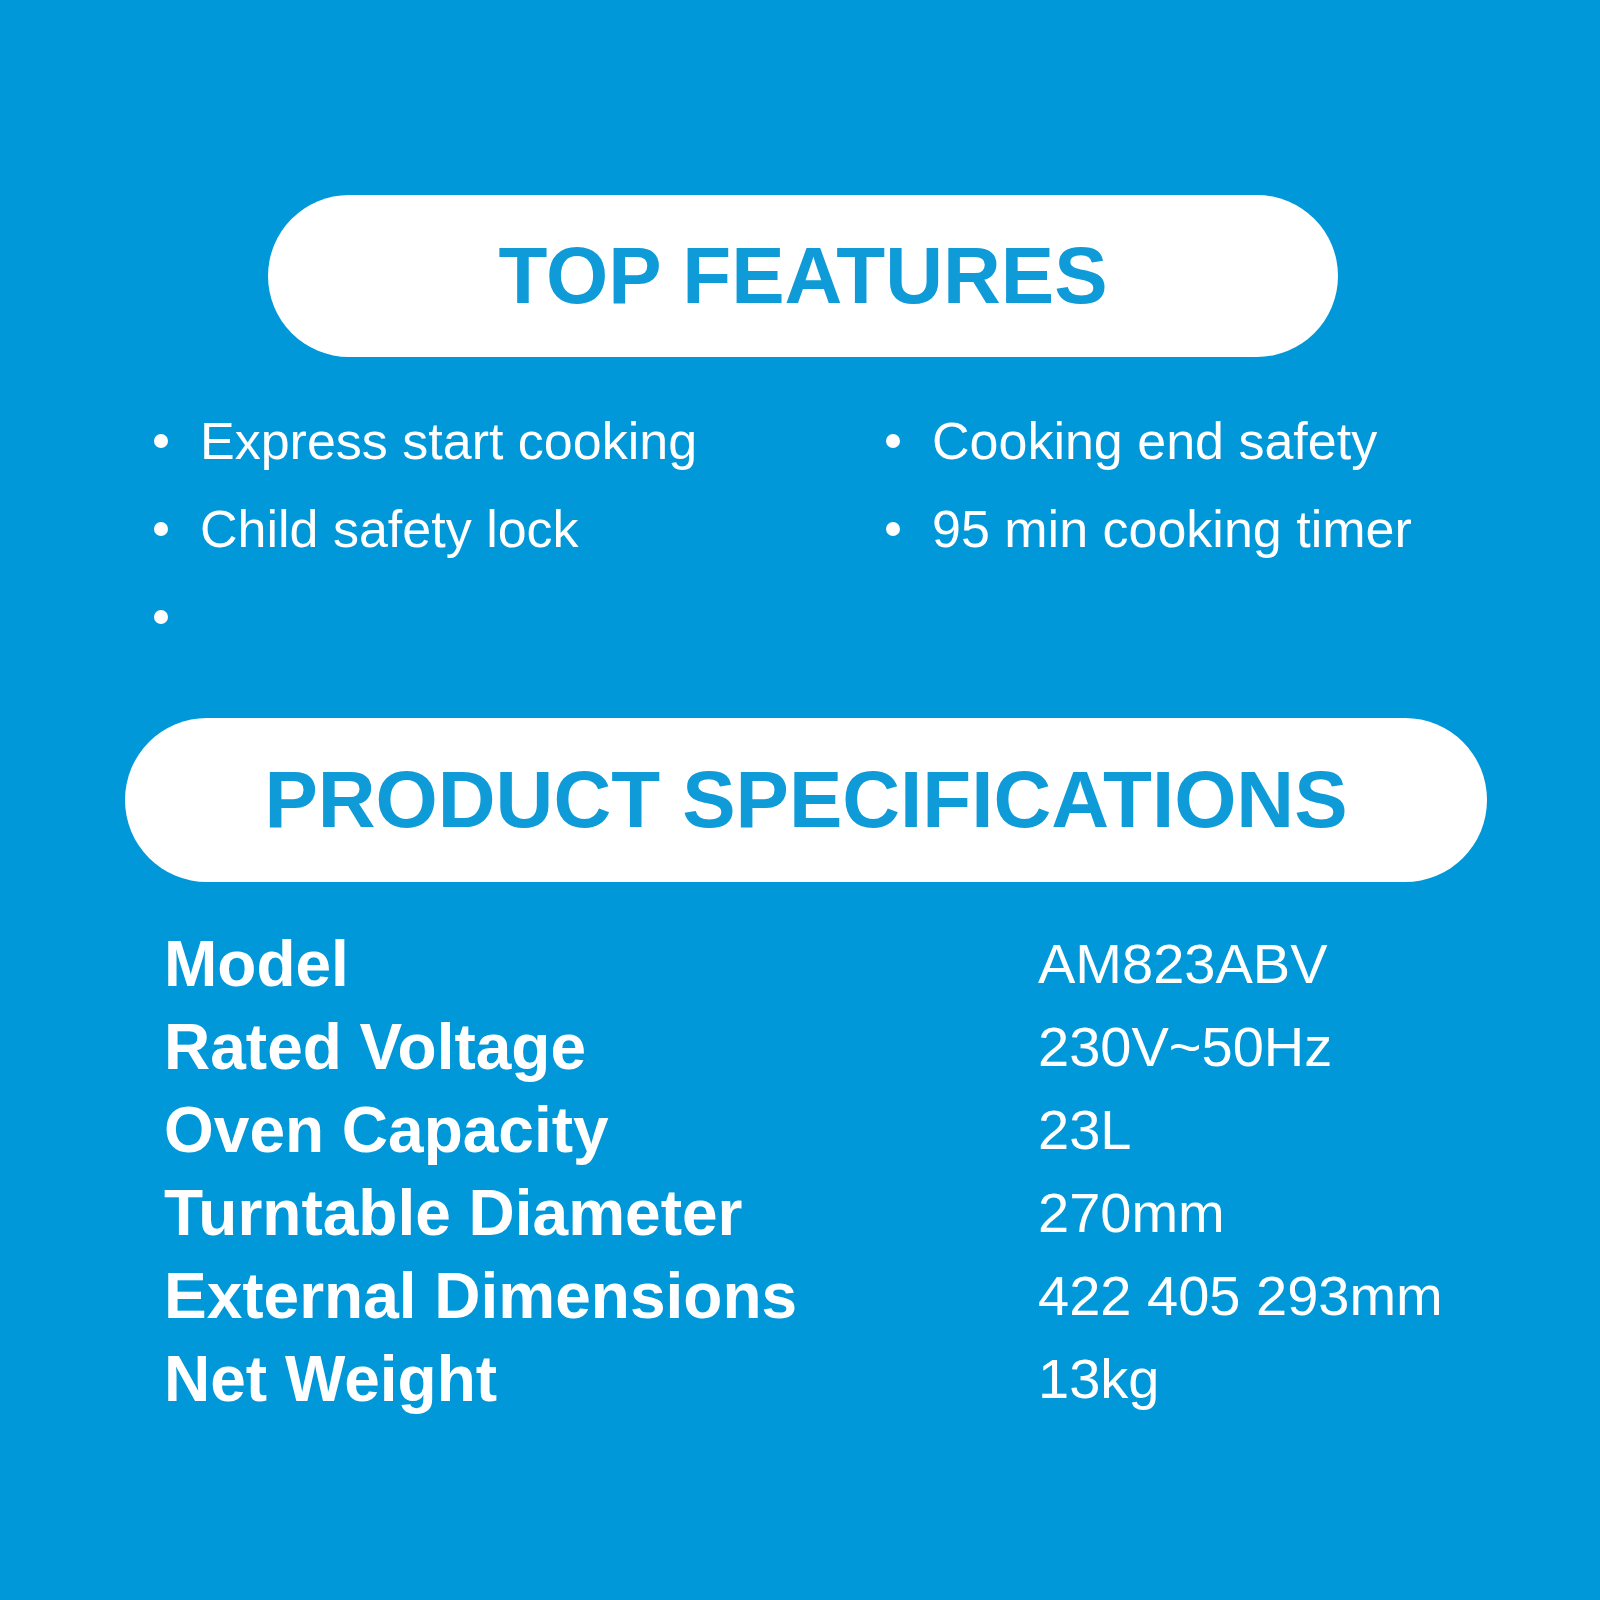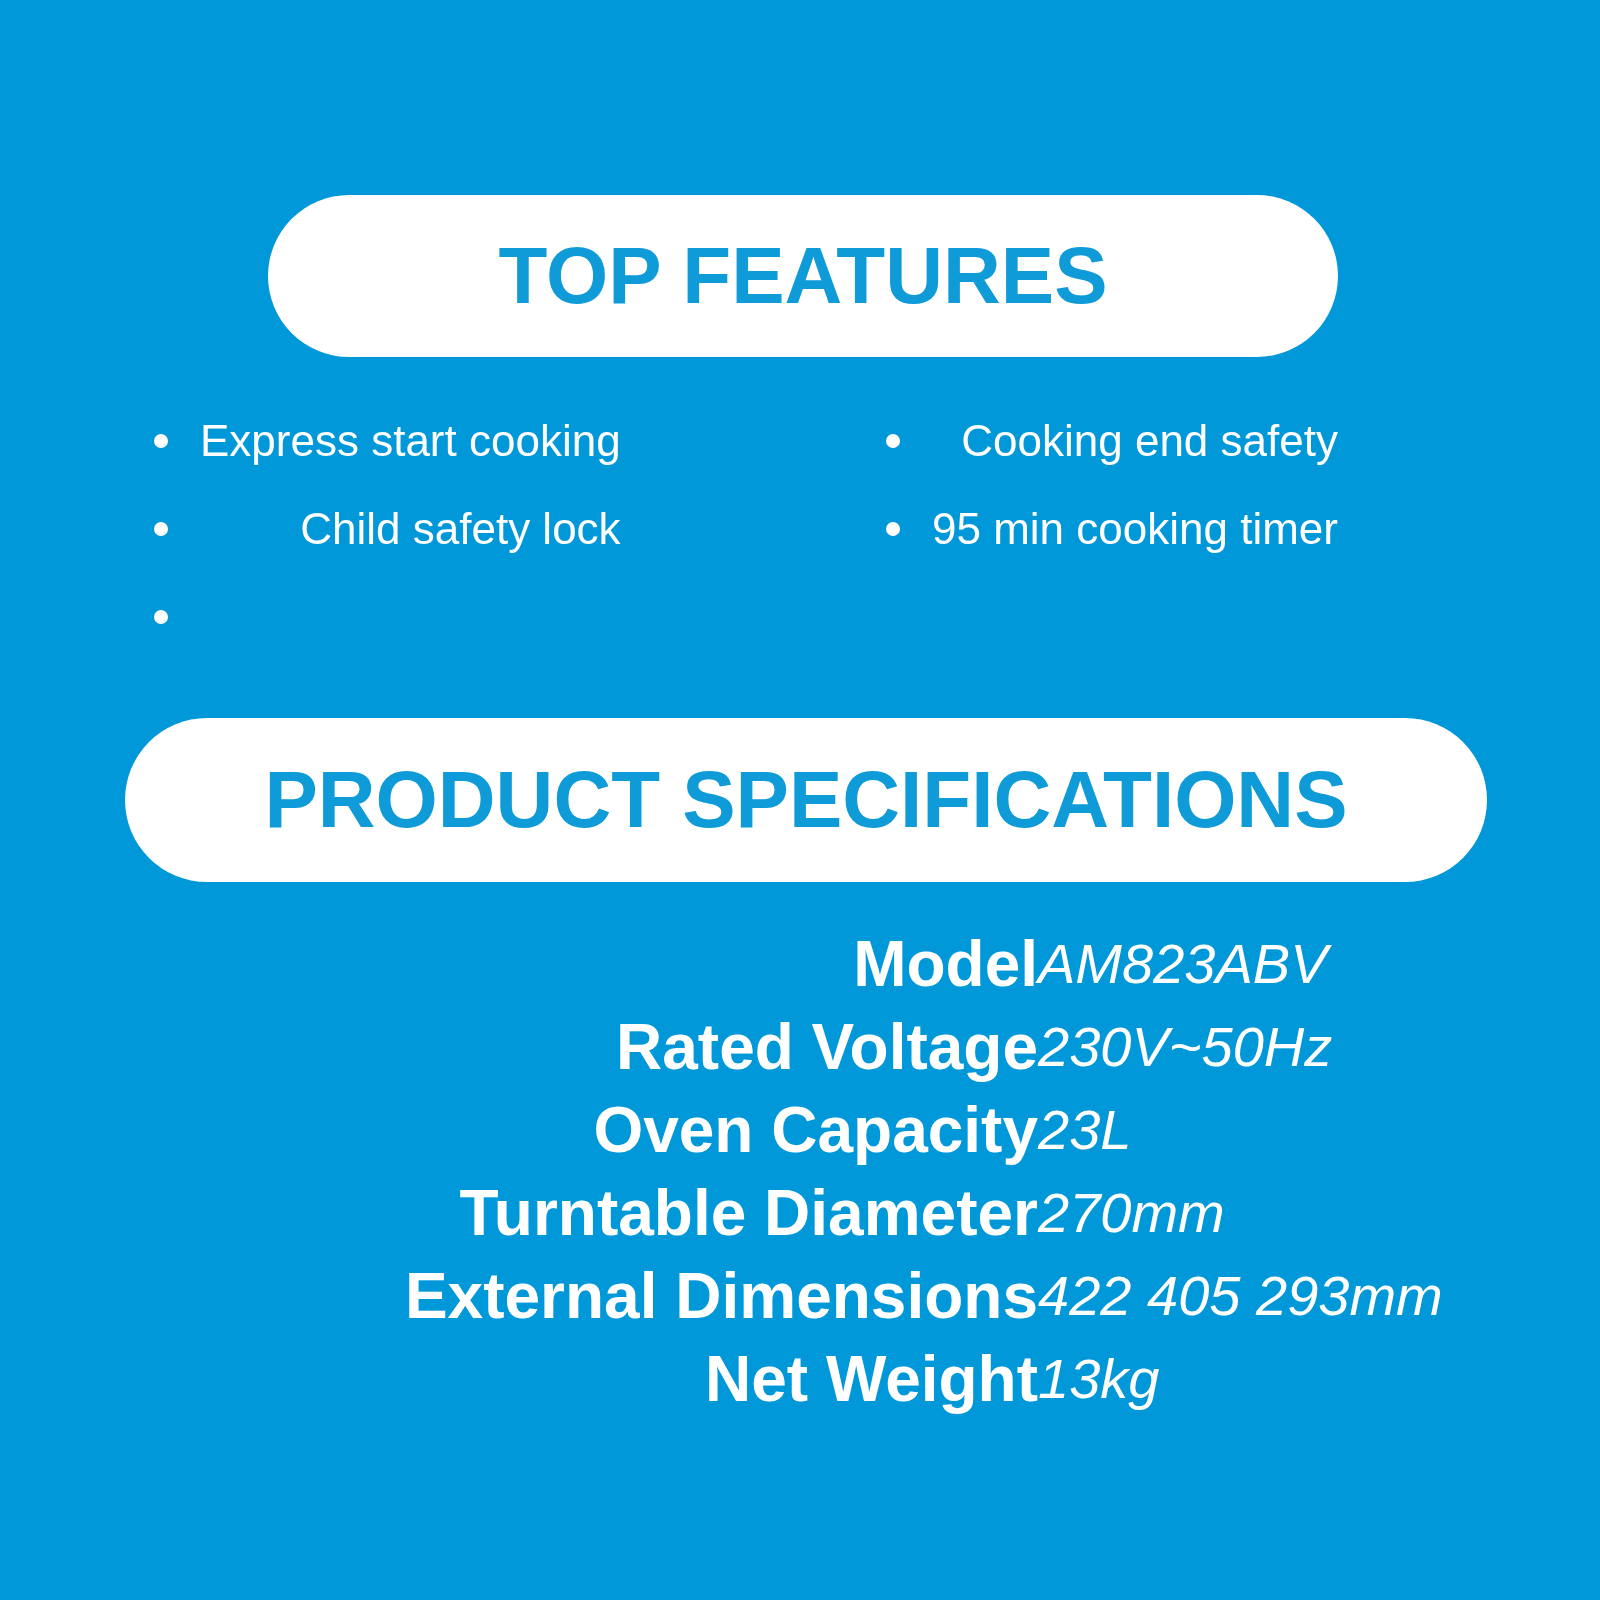--- a/index.html
+++ b/index.html
@@ -7,21 +7,20 @@
     padding: 0;
     background: #0098d8;
   }
   .canvas {
     position: relative;
     width: 1600px;
     height: 1600px;
     background: var(--bg, #0098d8);
     font-family: "Liberation Sans", sans-serif;
     overflow: hidden;
-    text-align: right;
   }
 
   
   .pill {
     position: absolute;
     background: var(--panel, #ffffff);
     display: flex;
     align-items: center;
     justify-content: center;
   }
@@ -55,21 +54,21 @@
     padding: 0;
     list-style: none;
   }
   .features-col.left  { left: 154px; }
   .features-col.right { left: 886px; }
   .feature-item {
     position: relative;
     padding-left: 46px;
     margin: 0 0 44px 0;
     color: var(--text, #ffffff);
-    font-size: 44px;
+    font-size: 52px;
     line-height: 44px;
     white-space: nowrap;
   }
   .feature-item .dot {
     position: absolute;
     left: 0;
     top: 15px;
     width: 14px;
     height: 14px;
     border-radius: 50%;
@@ -93,21 +92,20 @@
     color: var(--text, #ffffff);
     font-size: 64px;
     font-weight: bold;
     white-space: nowrap;
   }
   .spec-value {
     color: var(--text, #ffffff);
     font-size: 56px;
     font-weight: normal;
     white-space: nowrap;
-    font-style: italic;
   }
 </style>
 </head>
 <body>
 
 <div class="canvas">
 
   <div class="pill pill-top">
     <span class="pill-title">TOP FEATURES</span>
   </div>

